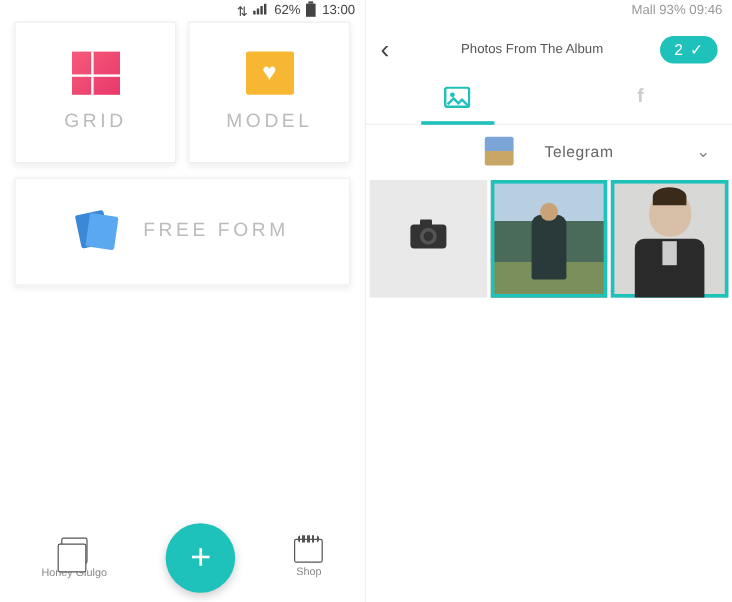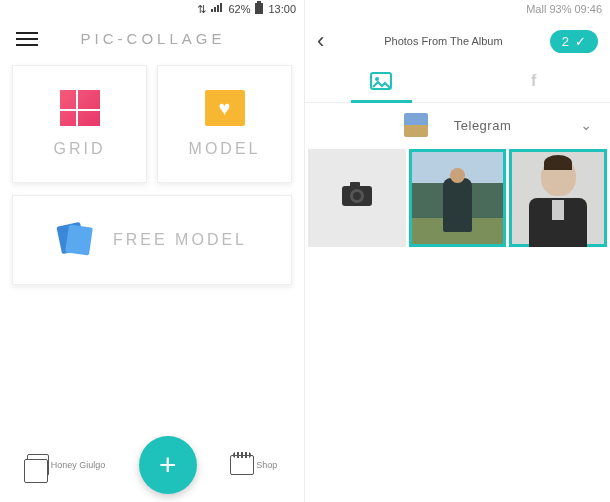--- a/index.html
+++ b/index.html
@@ -147,21 +147,21 @@
       bottom: 8px;
       left: 0;
       right: 0;
       display: flex;
       align-items: center;
       justify-content: space-around;
       padding: 0 10px;
     }
     .nav-item {
       display: flex;
-      flex-direction: row;
+      flex-direction: column;
       align-items: center;
       gap: 2px;
       color: #888;
       font-size: 9px;
     }
     .nav-icon-box {
       width: 22px;
       height: 22px;
       border: 1.5px solid #555;
       border-radius: 2px;
@@ -371,47 +371,39 @@
       <span>62%</span>
       <span>
         <svg width="10" height="14">
             <rect x="1" y="2" width="8" height="11" fill="#444"></rect>
             <rect x="3" y="0" width="4" height="2" fill="#444"></rect>
           </svg>
       </span>
       <span>13:00</span>
     </div>
 
-    <div class="left-header">
-      <div class="hamburger">
-        <span></span>
-          <span></span>
-          <span></span>
-      </div>
-      <div class="app-title">PIC-COLLAGE</div>
-    </div>
 
     <div class="card-grid">
       <div class="card-row">
         <div class="card">
           <div class="grid-icon"></div>
           <div class="card-label">GRID</div>
         </div>
         <div class="card">
           <div class="heart-icon">♥</div>
           <div class="card-label">MODEL</div>
         </div>
       </div>
       <div class="card-row">
         <div class="card card-wide">
           <div class="freeform-icon">
             <div class="sheet sheet1"></div>
             <div class="sheet sheet2"></div>
           </div>
-          <div class="card-label">FREE MODEL</div>
+          <div class="card-label">FREE FORM</div>
         </div>
       </div>
     </div>
 
     <div class="bottom-nav">
       <div class="nav-item">
         <div class="nav-icon-box stack"></div>
         <span>Honey Giulgo</span>
       </div>
       <div class="fab">

